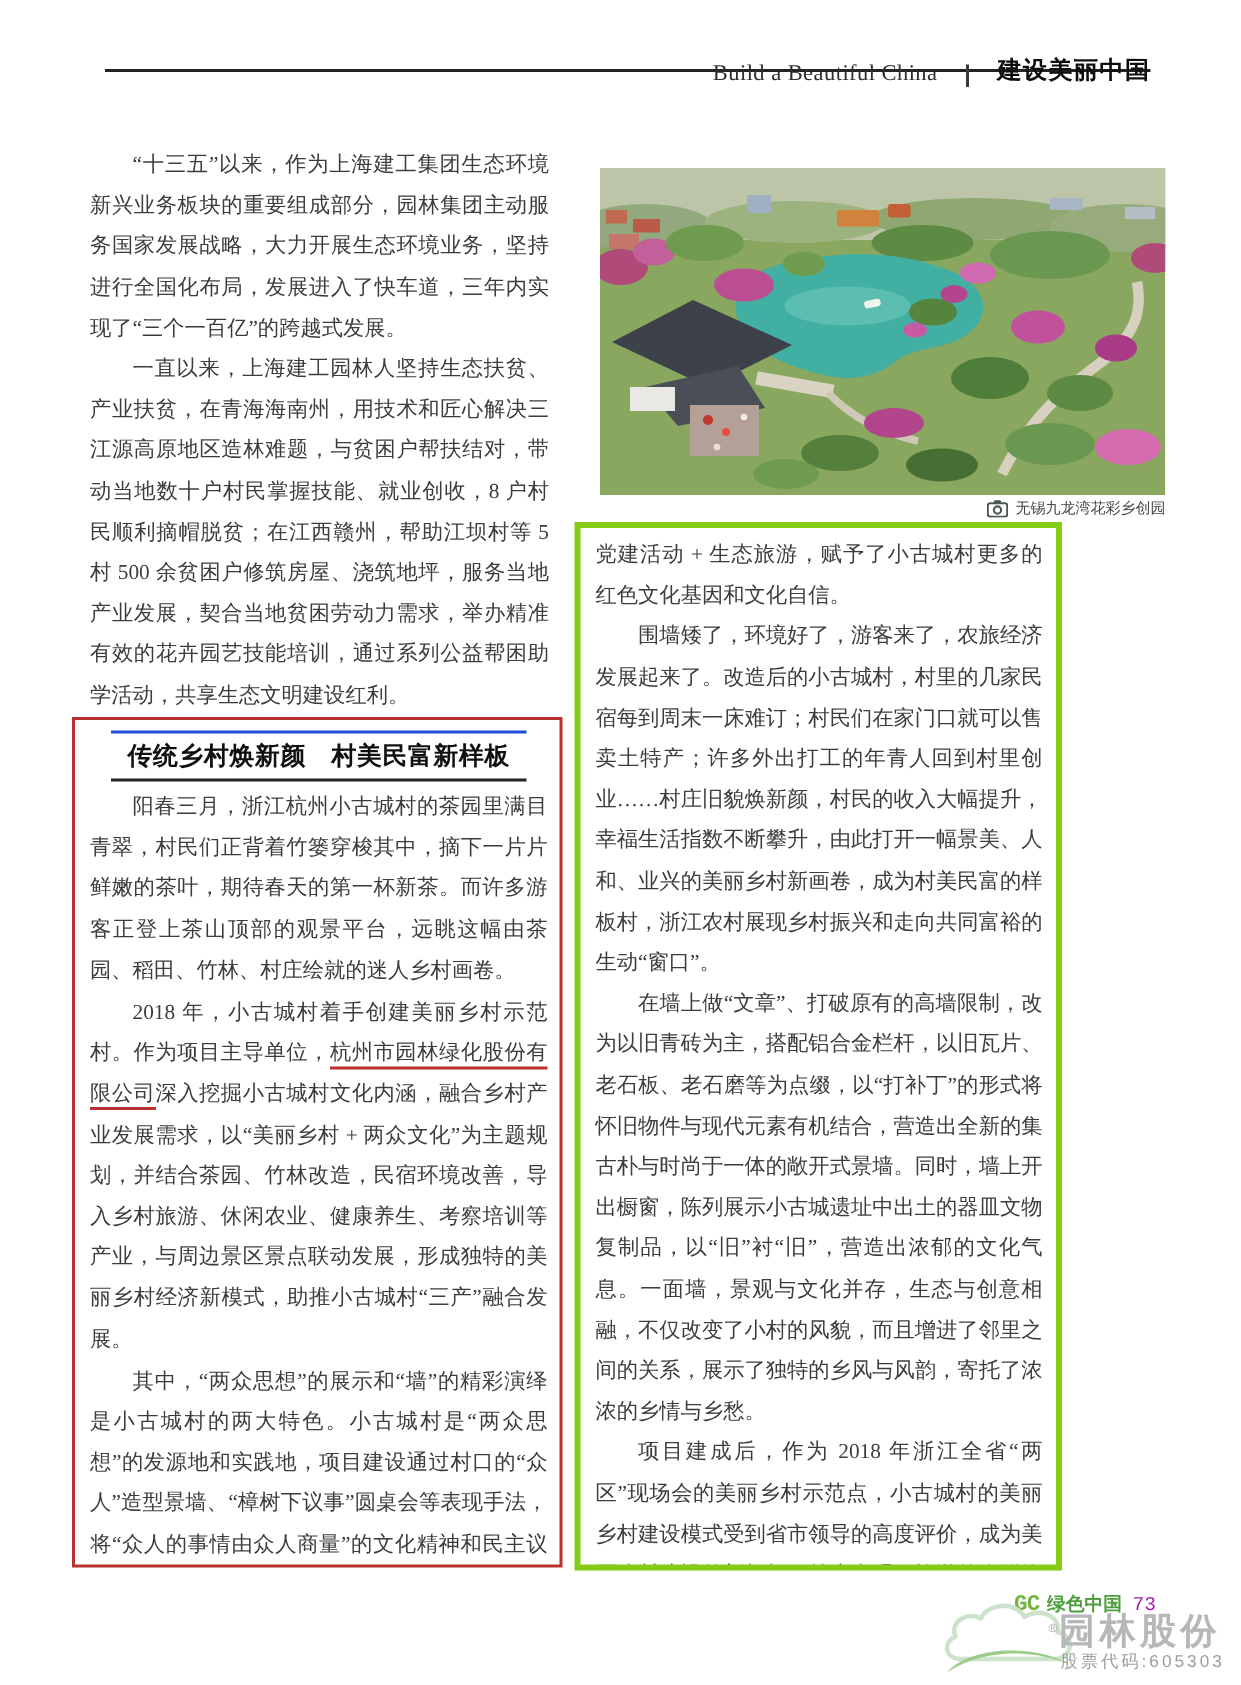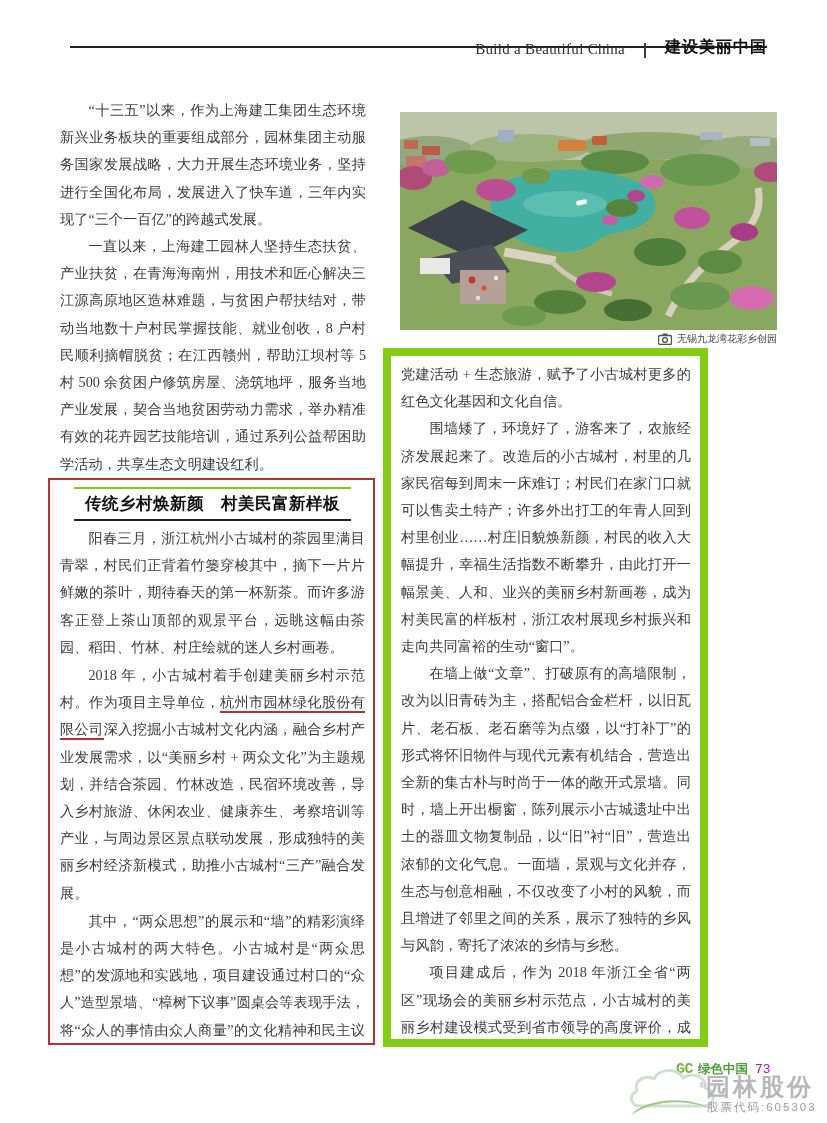--- a/index.html
+++ b/index.html
@@ -17,29 +17,29 @@
 
   
   .body-p{font-size:14.2px;line-height:27.2px;text-align:justify;text-indent:2em;color:#3c3c3c}
   .noindent{text-indent:0}
 
   .col-left{position:absolute;left:60px;top:97px;width:306px}
 
   
   .feature-box{position:absolute;left:48px;top:478px;width:327px;height:567px;
                border:2px solid #bb3131;padding:0 8px 0 10px;overflow:hidden;background:#fff}
-  .sec-head{margin:7px 14px 4px;border-top:2px solid #84cc16;border-bottom:2px solid #242424;
+  .sec-head{margin:7px 14px 4px;border-top:2px solid #1d4ed8;border-bottom:2px solid #242424;
             padding:4px 0;text-align:center}
   .sec-head h2{font-size:16.5px;font-weight:bold;color:#101010;letter-spacing:.5px;
                font-family:"Liberation Sans","DejaVu Sans",sans-serif}
   .feature-box .body-p{margin-top:1px}
   .red-underline{border-bottom:2px solid #bb3131;padding-bottom:1px}
 
   .right-box{position:absolute;left:383px;top:348px;width:325px;height:699px;
-             border:8px solid #84cc16;padding:5px 9px 12px 10px;overflow:hidden;background:#fff}
+             border:4px solid #84cc16;padding:5px 9px 12px 10px;overflow:hidden;background:#fff}
 
   
   .photo{position:absolute;left:400px;top:112px;width:377px;height:218px;overflow:hidden}
   .photo svg{display:block;width:100%;height:100%}
   .caption{position:absolute;top:332px;right:50px;display:flex;align-items:center;gap:5px;
            font-size:10px;color:#474747;font-family:"Liberation Sans","DejaVu Sans",sans-serif}
   .cam{width:14px;height:12px;display:inline-block}
 
   
   .footer-brand{position:absolute;top:1061px;left:676px;display:flex;align-items:baseline;gap:5px;

